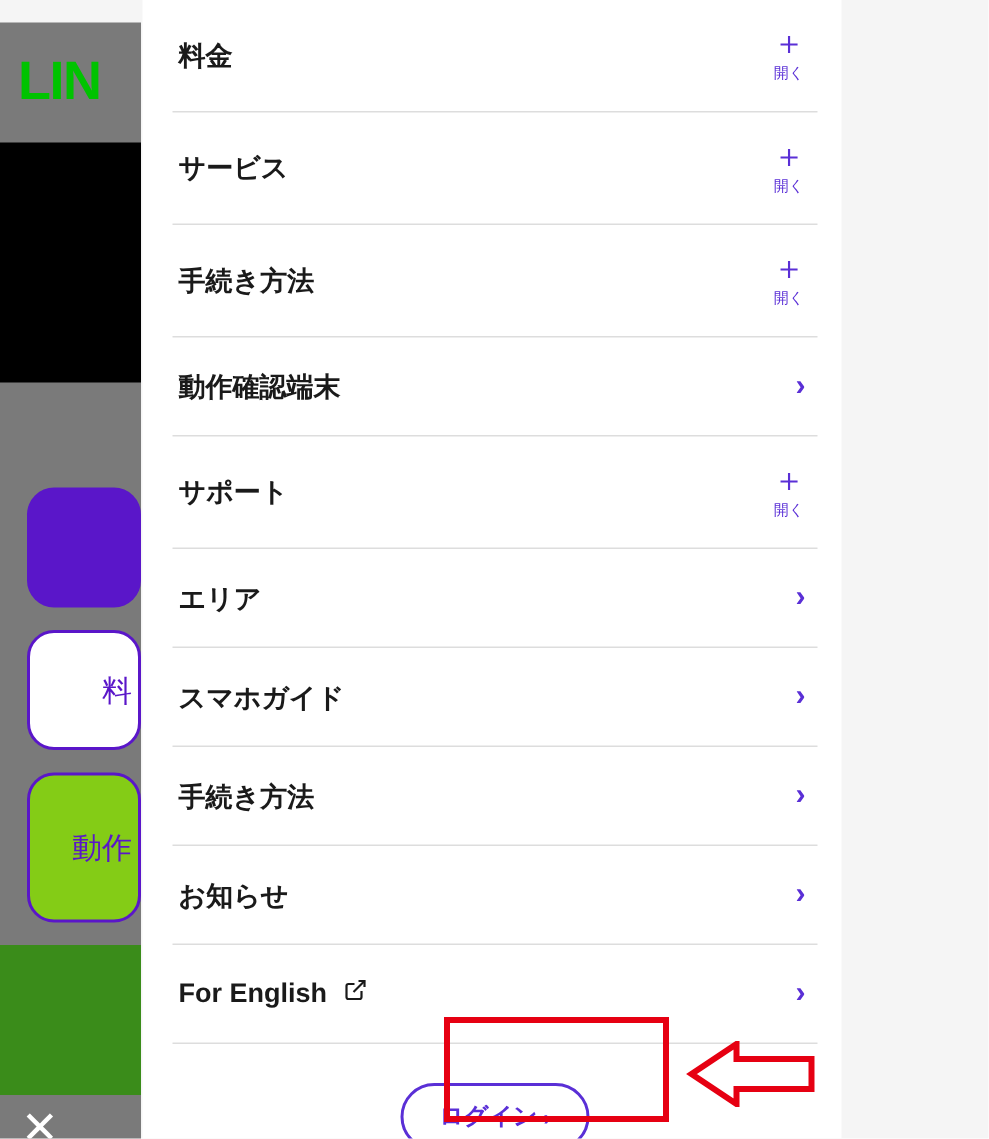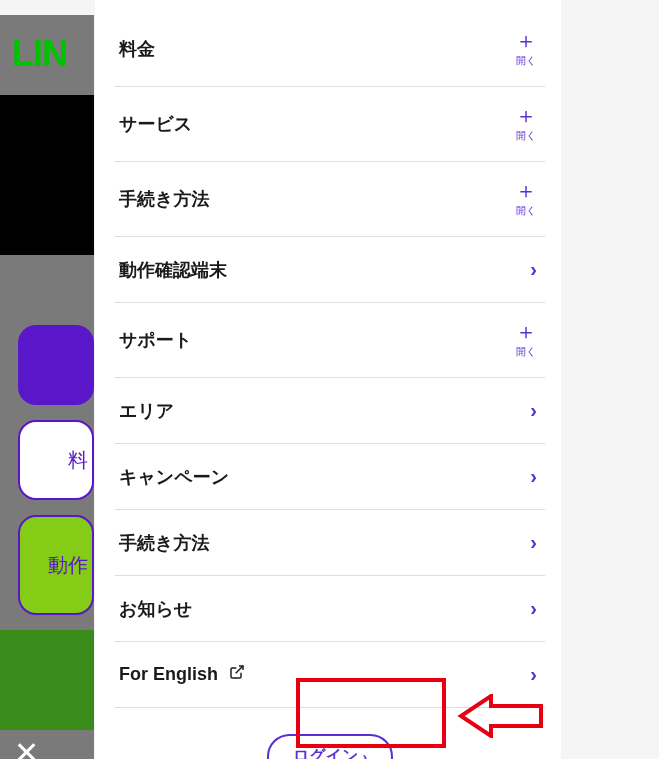--- a/index.html
+++ b/index.html
@@ -43,21 +43,21 @@
       text-align: center;
     }
     .close-x .x-mark { font-size: 30px; line-height:1; font-weight:300; }
 
     .menu-panel {
       position: absolute;
       left: 95px; top: 0;
       width: 466px;
       height: 759px;
       background: #fff;
-      padding: 12px 16px 20px 20px;
+      padding: 0 16px 20px 20px;
     }
     .menu-item {
       display: flex;
       align-items: center;
       justify-content: space-between;
       padding: 18px 8px 18px 4px;
       border-bottom: 1px solid #ddd;
       cursor: pointer;
       min-height: 66px;
     }
@@ -194,21 +194,21 @@
   </div>
 
   <div class="menu-item">
     <span class="menu-item-label">エリア</span>
     <div class="item-right">
       <span class="chevron-icon">›</span>
     </div>
   </div>
 
   <div class="menu-item">
-    <span class="menu-item-label">キャンペーン</span>
+    <span class="menu-item-label">スマホガイド</span>
     <div class="item-right">
       <span class="chevron-icon">›</span>
     </div>
   </div>
 
   <div class="menu-item">
     <span class="menu-item-label">手続き方法</span>
     <div class="item-right">
       <span class="chevron-icon">›</span>
     </div>

